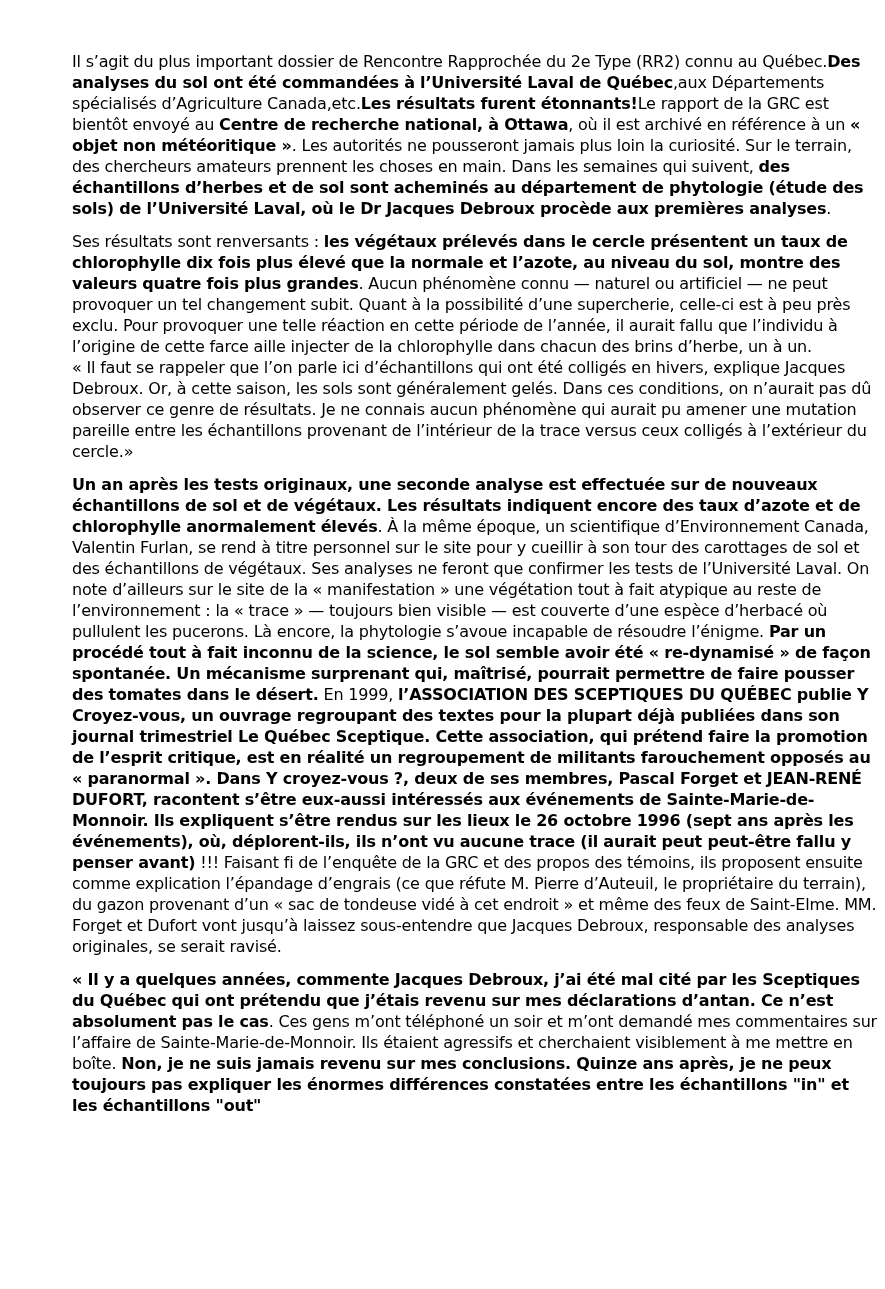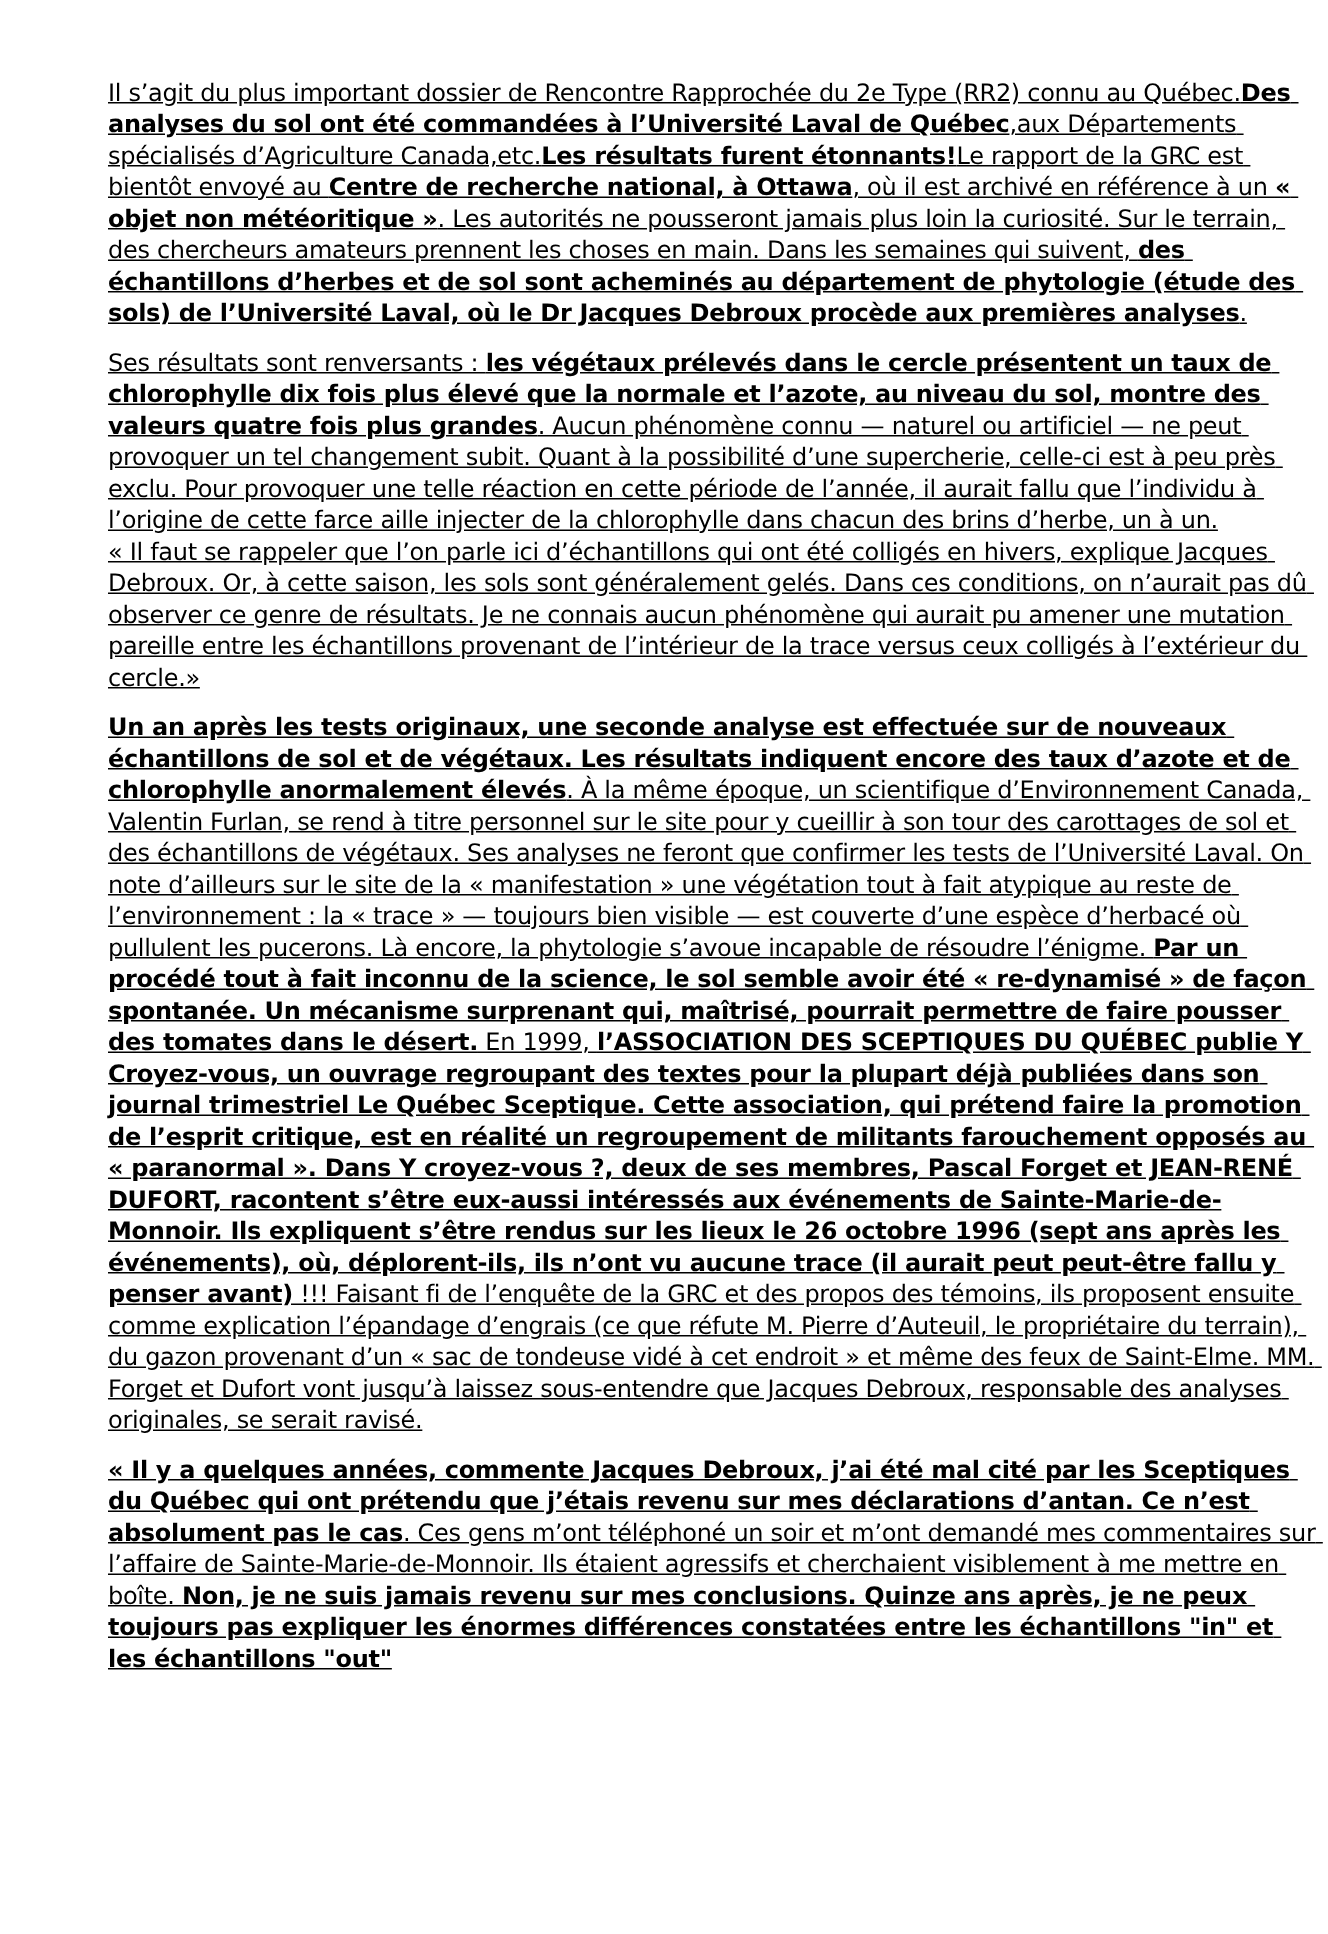--- a/index.html
+++ b/index.html
@@ -17,21 +17,20 @@
     letter-spacing: -0.2px;
     overflow: hidden;
     box-sizing: border-box;
   }
   .page {
     box-sizing: border-box;
     width: 885px;
     min-height: 1289px;
     padding: 51px 8px 6px 72px;
     background: #ffffff;
-    text-decoration: underline;
   }
   .article p {
     margin: 0 0 12px 0;
     white-space: pre-wrap;
     text-align: left;
   }
   .article strong {
     font-weight: bold;
   }
 </style>

